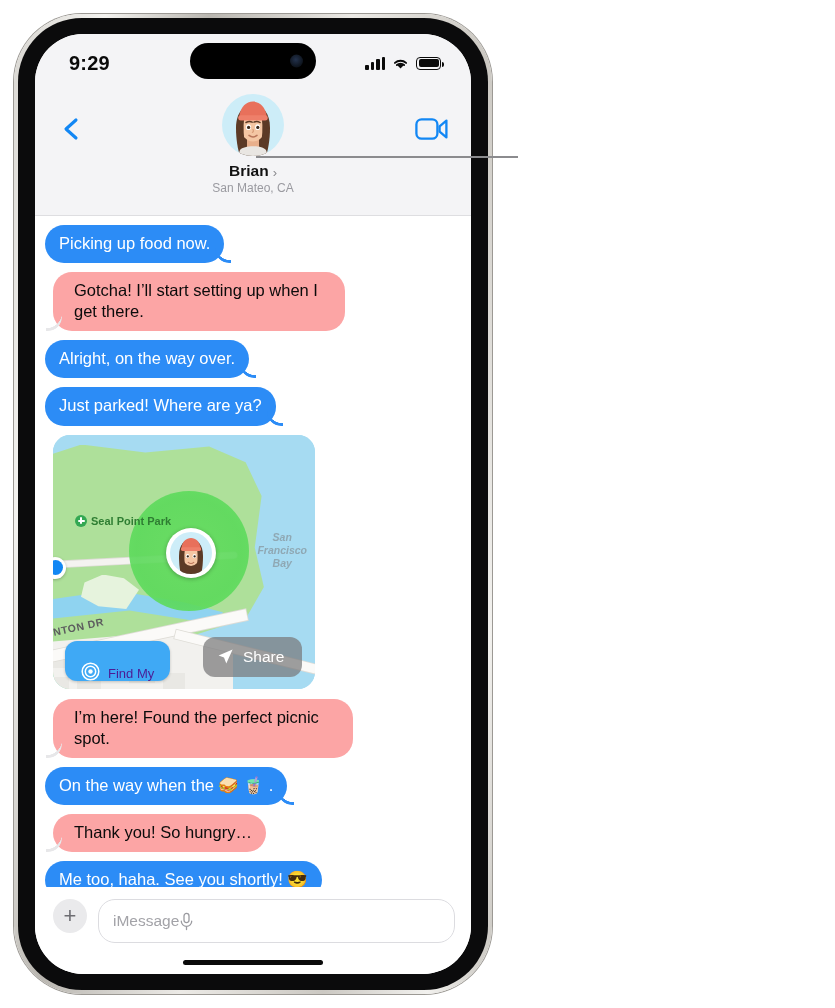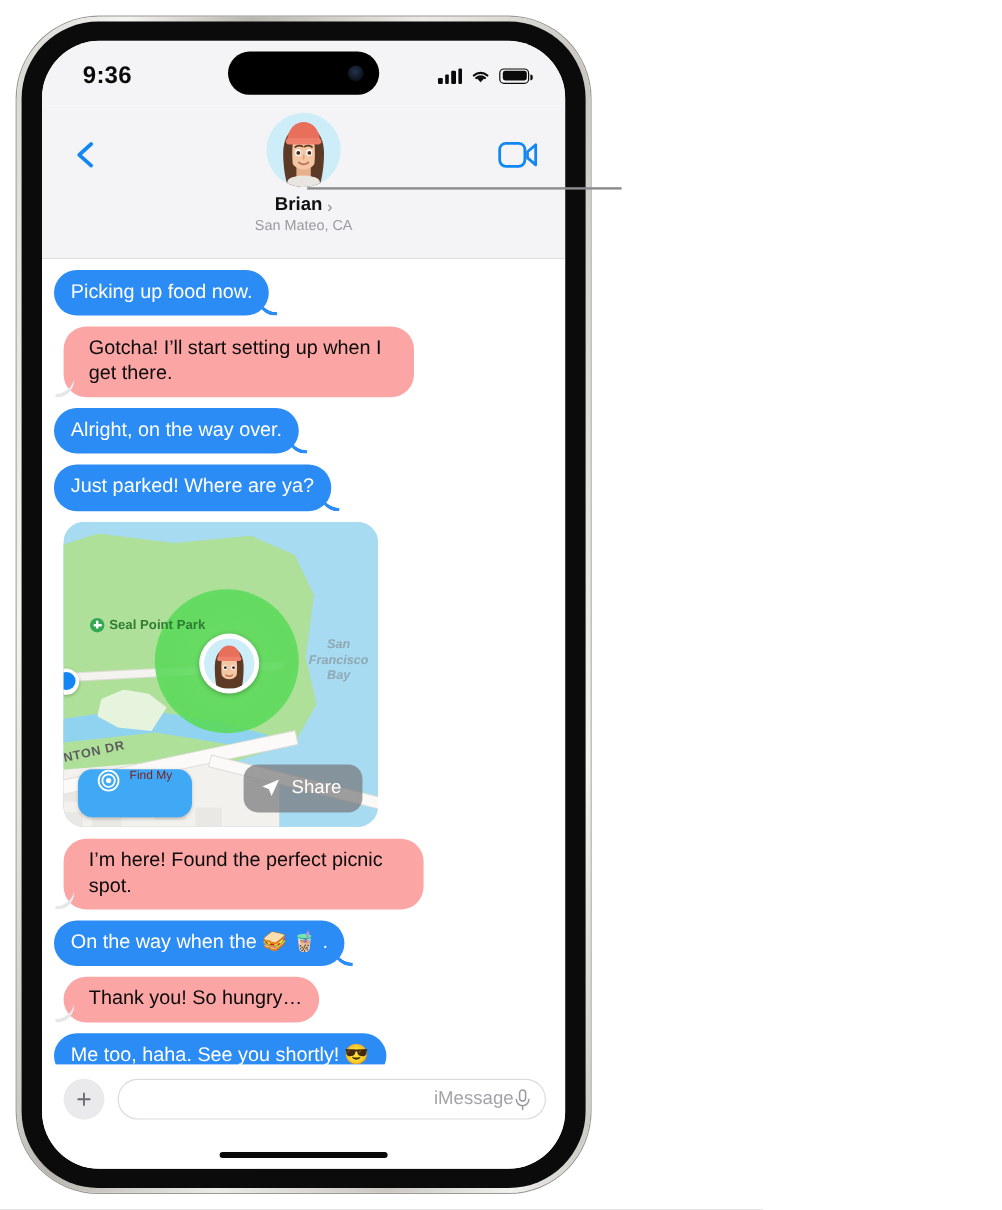--- a/index.html
+++ b/index.html
@@ -188,44 +188,44 @@
   .park-pin::before,.park-pin::after{content:"";position:absolute;background:#fff;border-radius:1px;}
   .park-pin::before{left:5px;top:2.5px;width:2px;height:7px;}
   .park-pin::after{left:2.5px;top:5px;width:7px;height:2px;}
   .bay-label {
     position:absolute; right:8px; top:96px; text-align:center; font-style:italic;
     font-size:10.5px; color:#8FA8B4; line-height:1.28; font-weight:600;
   }
   .map-actions { position:absolute; left:0; right:0; bottom:8px; height:40px; }
   .btn-findmy {
     position:absolute; left:12px; bottom:0; height:40px; padding:0 16px;
-    background:#3FA9F5; border-radius:12px; color:#7f1d1d;
-    display:flex; align-items:flex-start; gap:8px; font-size:10px; font-weight:500;
+    background:#3FA9F5; border-radius:12px; color:#4c1d95;
+    display:flex; align-items:flex-end; gap:8px; font-size:13px; font-weight:500;
     cursor:pointer; box-shadow:0 1px 3px rgba(0,0,0,.2);
   }
   .btn-share {
     position:absolute; left:150px; bottom:4px; height:40px; padding:0 18px 0 14px;
     background:rgba(120,120,122,.72); border-radius:12px; color:#fff;
     display:flex; align-items:center; gap:9px; font-size:15.5px; font-weight:500;
     cursor:pointer;
   }
 
   
   .inputbar {
     position:absolute; left:0; right:0; bottom:0; height:87px; background:#fff;
     display:flex; align-items:flex-start; padding: 12px 16px 0 18px; gap:11px;
   }
   .plus-btn {
     width:34px;height:34px;border-radius:50%;background:#EAEAEC;
     display:flex;align-items:center;justify-content:center;flex:0 0 auto;cursor:pointer;
   }
   .plus-btn span{ color:#6d6d72; font-size:22px; line-height:0; font-weight:300; margin-top:-1px;}
   .msg-field {
-    flex:1; height:34px; border:1.2px solid #DCDCE0; border-radius:17px;
-    display:flex; align-items:center; justify-content:flex-end; padding:0 11px 0 14px;
+    flex:1; height:44px; border:1.2px solid #DCDCE0; border-radius:17px;
+    display:flex; align-items:center; justify-content:flex-start; padding:0 11px 0 14px;
     cursor:text;
   }
   .msg-ph { font-size:15.5px; color:#A3A3A8; }
   .home-indicator {
     position:absolute; left:50%; transform:translateX(-50%); bottom:9px;
     width:140px; height:5px; border-radius:3px; background:#0a0a0a;
   }
 
   
   .leader {
@@ -245,21 +245,21 @@
   <div class="phone-outer">
     <div class="btn-side btn-silent"></div>
     <div class="btn-side btn-volup"></div>
     <div class="btn-side btn-voldn"></div>
     <div class="btn-side btn-power"></div>
     <div class="phone-band"></div>
 
     <div class="screen">
 
       <div class="statusbar">
-        <div class="clock">9:36</div>
+        <div class="clock">9:29</div>
         <div class="dynamic-island">
           <div class="di-cam"></div>
         </div>
         <div class="status-right">
           <div class="bars">
               <i></i>
               <i></i>
               <i></i>
               <i></i>
             </div>

